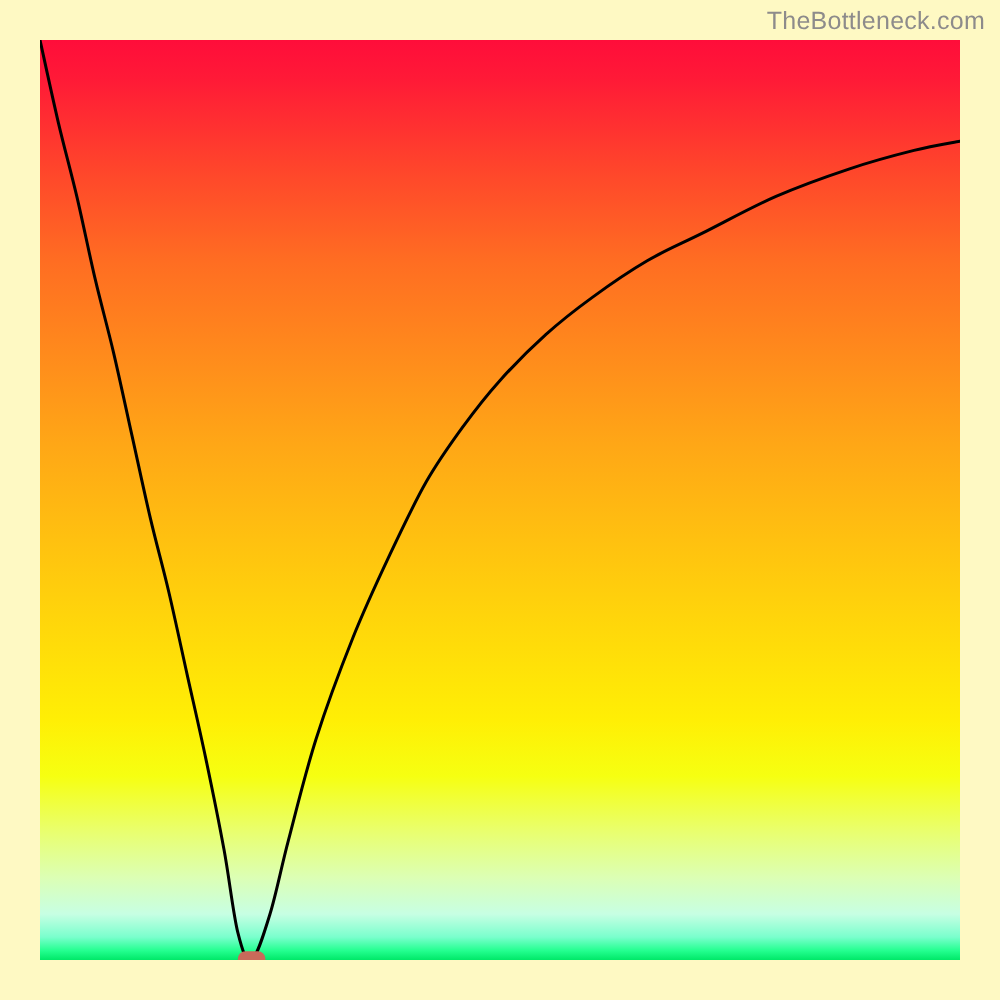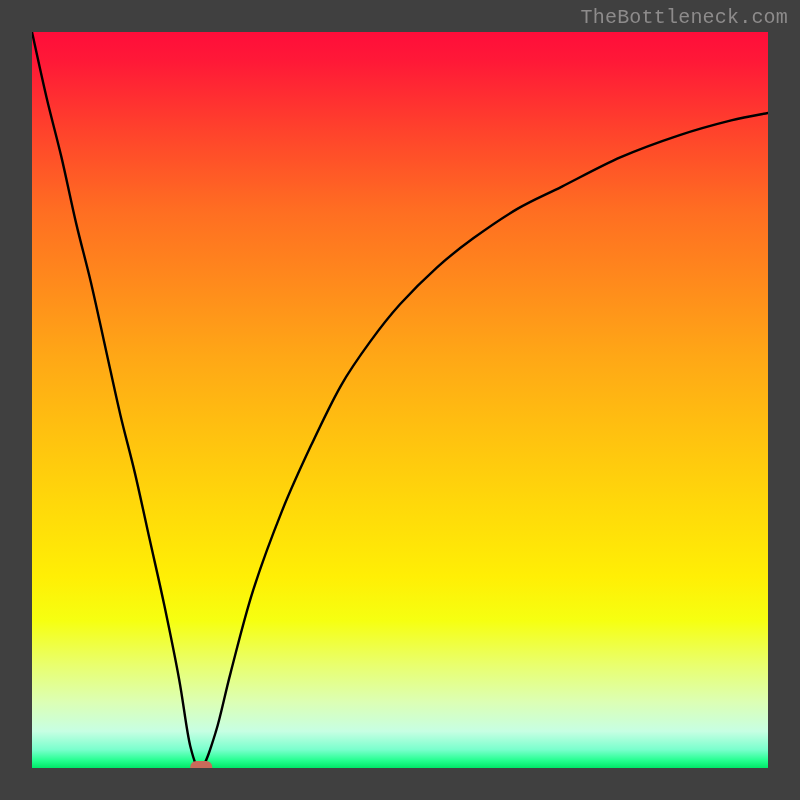--- a/index.html
+++ b/index.html
@@ -8,22 +8,21 @@
     width: 800px;
     height: 800px;
     background: #000;
     font-family: Arial, Helvetica, sans-serif;
     overflow: hidden;
   }
   .frame {
     position: relative;
     width: 800px;
     height: 800px;
-    background: #404040;
-    font-family: Liberation Mono, monospace;
+    background: #fef9c3;
   }
   .plot-area {
     position: absolute;
     left: 32px;
     top: 32px;
     width: 736px;
     height: 736px;
     overflow: hidden;
   }
   .gradient-bg {

